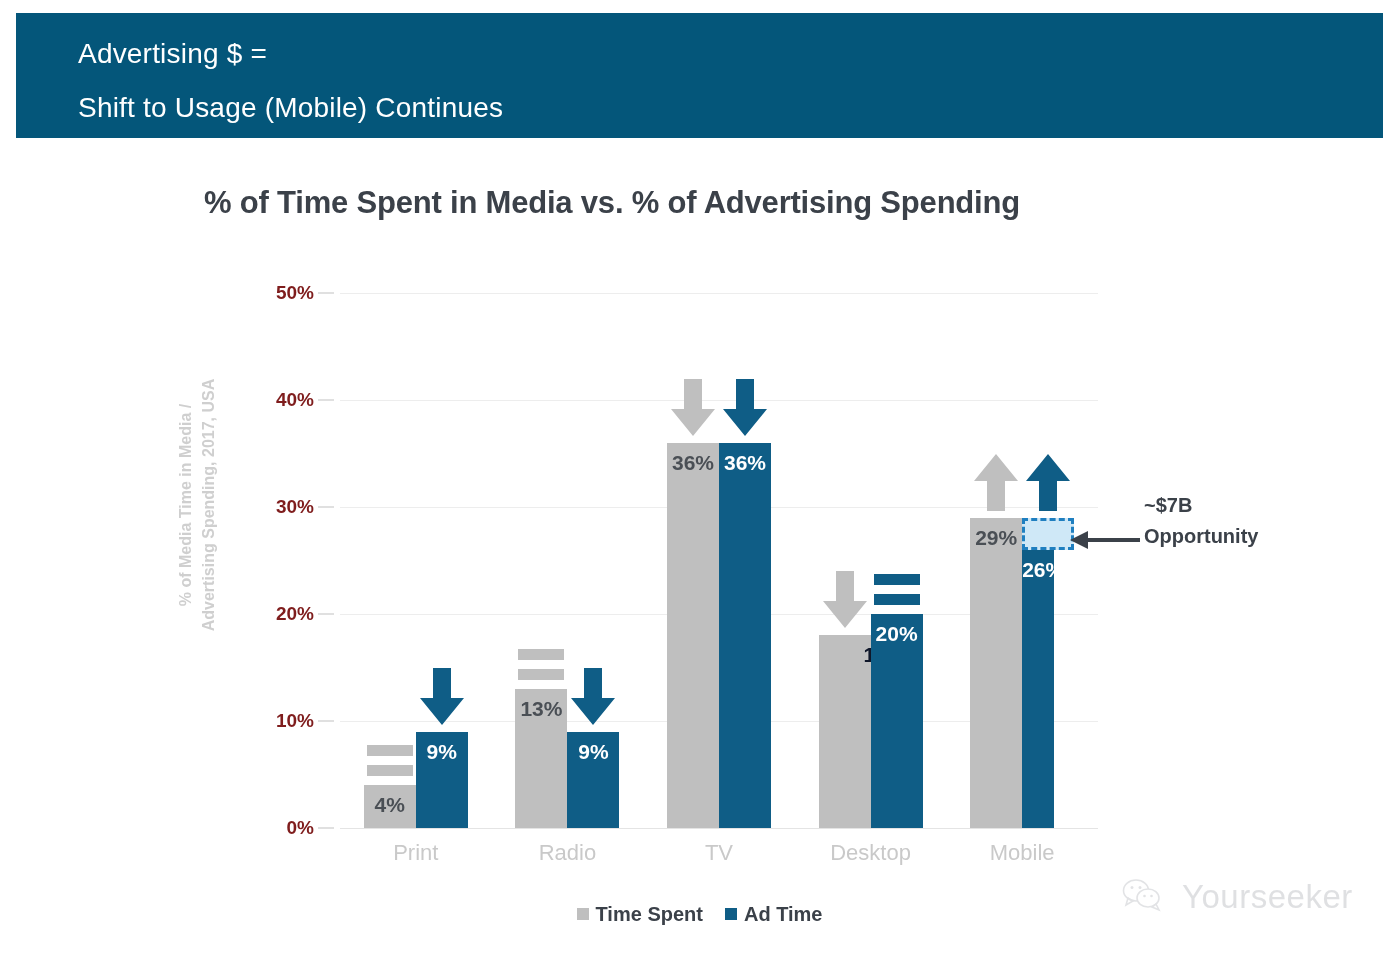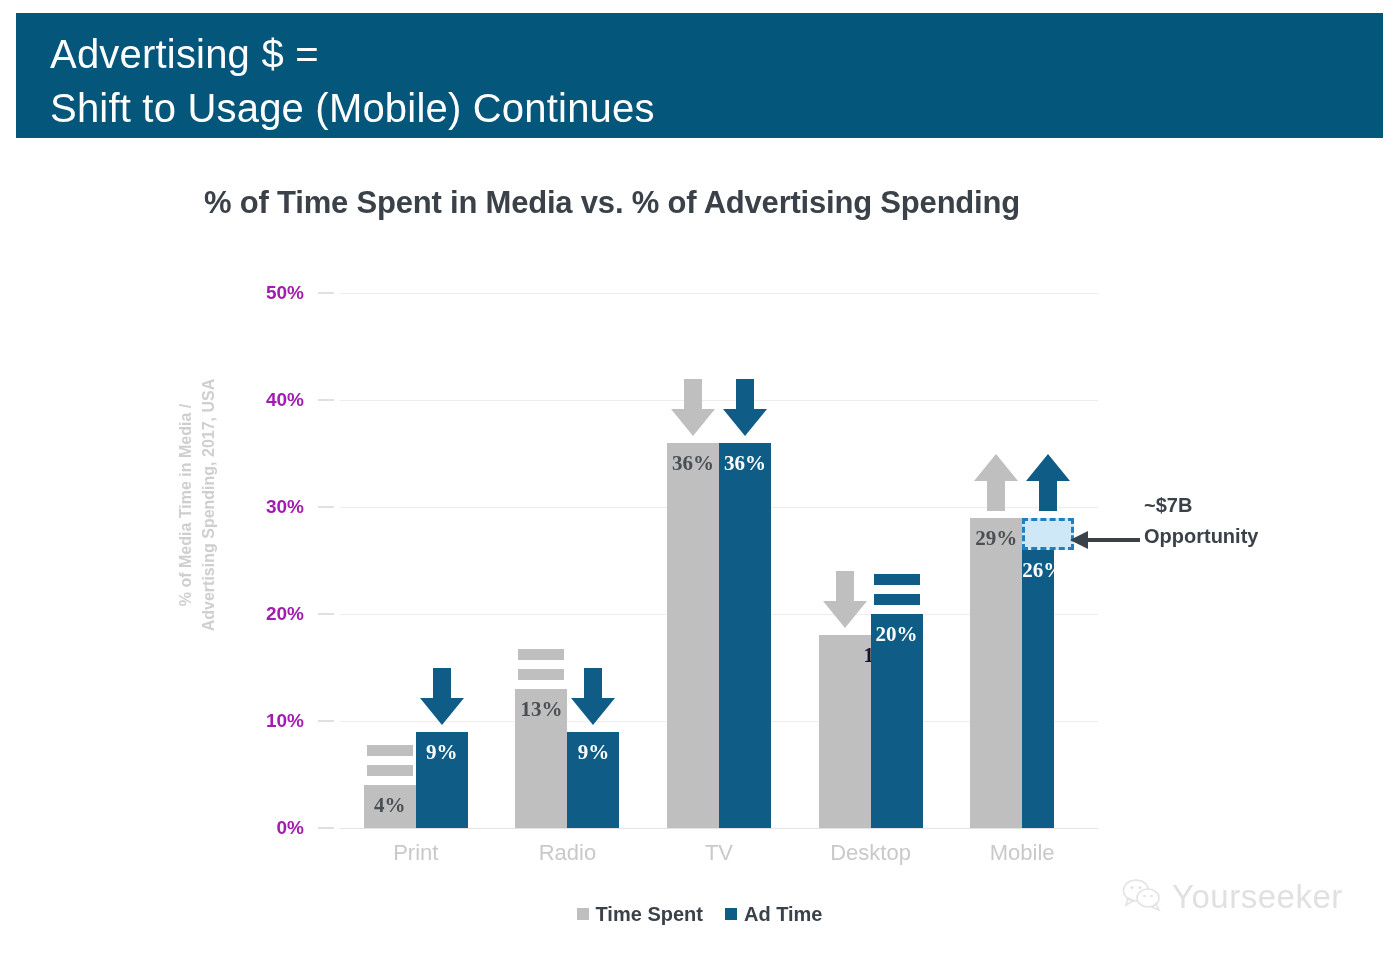--- a/index.html
+++ b/index.html
@@ -21,25 +21,26 @@
     left: 16px;
     top: 13px;
     width: 1367px;
     height: 125px;
     background: #04567a;
     box-sizing: border-box;
     padding: 14px 0 0 34px;
   }
   #header-banner .title-line {
     color: #ffffff;
-    font-size: 40px;
+    font-size: 28px;
     line-height: 54px;
     font-weight: 400;
     letter-spacing: 0.2px;
     white-space: nowrap;
+    margin-left: 28px;
   }
 
   
   #chart-title {
     position: absolute;
     left: 0;
     top: 185px;
     width: 1224px;
     text-align: center;
     font-size: 31px;
@@ -77,25 +78,25 @@
     left: 0;
     width: 100%;
     height: 1px;
     background: #ededed;
   }
   #plot-area .gridline.baseline { background: #e4e4e4; }
 
   .y-tick-label {
     position: absolute;
     right: 100%;
-    margin-right: 36px;
+    margin-right: 26px;
     transform: translateY(-50%);
     font-size: 19px;
     font-weight: bold;
-    color: #a21caf;
+    color: #7f1d1d;
     white-space: nowrap;
   }
   .y-tick-dash {
     position: absolute;
     right: 100%;
     margin-right: 6px;
     transform: translateY(-50%);
     width: 16px;
     height: 2px;
     background: #e0e0e0;
@@ -115,21 +116,20 @@
   .bar.adspend { background: #0f5d86; }
 
   .bar-label {
     position: absolute;
     left: 0;
     width: 100%;
     text-align: center;
     font-size: 21px;
     font-weight: bold;
     white-space: nowrap;
-    font-family: Liberation Serif, serif;
   }
   .bar.time .bar-label    { color: #4a4f55; top: 8px; }
   .bar.adspend .bar-label { color: #ffffff;  top: 8px; }
 
   
   .indicator {
     position: absolute;
     left: 50%;
     transform: translateX(-50%);
   }
@@ -200,21 +200,21 @@
   #legend .swatch.time    { background: #bfbfbf; }
   #legend .swatch.adspend { background: #0f5d86; }
 
   
   #watermark {
     position: absolute;
     left: 1122px;
     top: 878px;
     display: flex;
     align-items: center;
-    gap: 10px;
+    gap: 20px;
     opacity: 0.55;
   }
   #watermark .wm-text {
     font-size: 33px;
     color: #c6c8cc;
     letter-spacing: 0.5px;
   }
 </style>
 </head>
 <body>

